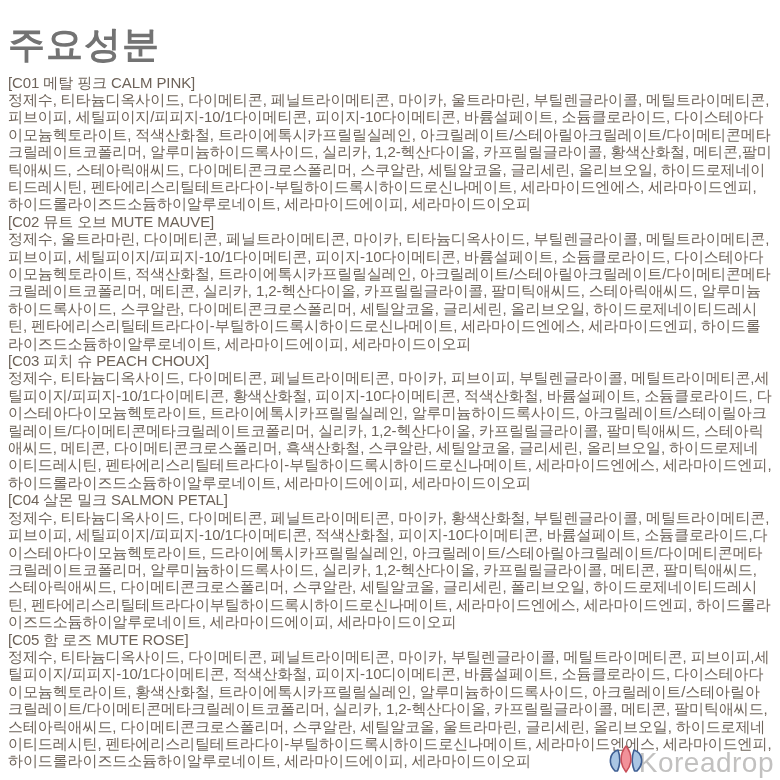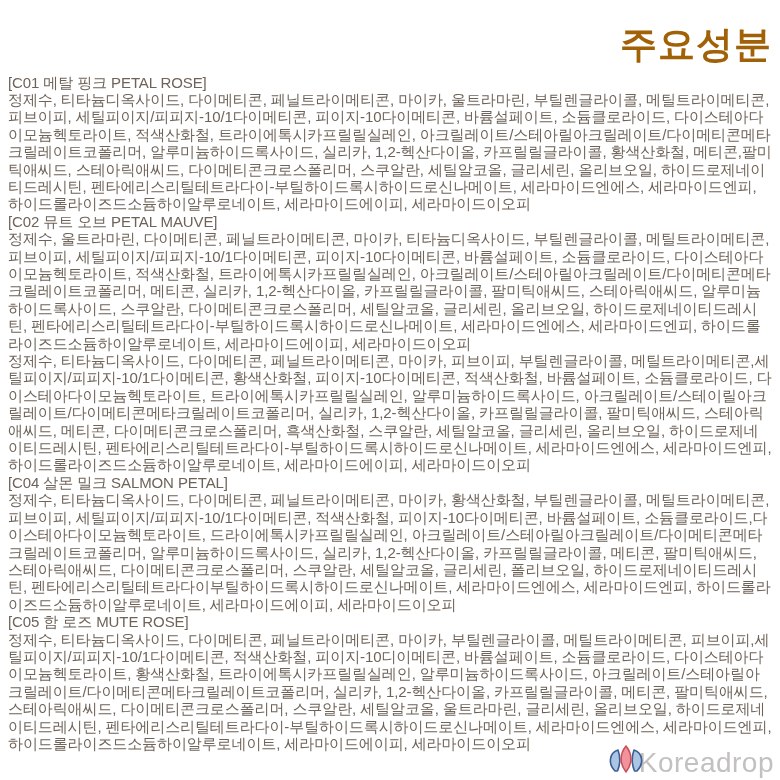--- a/index.html
+++ b/index.html
@@ -12,26 +12,26 @@
     width: 780px;
     height: 780px;
     background: #ffffff;
     overflow: hidden;
     box-sizing: border-box;
     padding: 24px 8px 0 8px;
     font-family: "Liberation Sans", "DejaVu Sans", sans-serif;
   }
   .title {
     margin: 0 0 7px 0;
-    text-align: right;
+    text-align: left;
     font-size: 37px;
     line-height: 1.15;
     font-weight: 900;
     letter-spacing: 1px;
-    color: #a16207;
+    color: #737373;
   }
   .content {
     color: #6e6359;
     font-size: 15px;
     line-height: 17.4px;
     letter-spacing: -0.1px;
     word-break: break-all;
     text-align: left;
   }
   .section { margin: 0; }
@@ -60,30 +60,31 @@
 </head>
 <body>
 
 <div class="page">
 
   <h1 class="title">주요성분</h1>
 
   <div class="content">
 
     <div class="section">
-      <div class="section-header">[C01 메탈 핑크 PETAL ROSE]</div>
+      <div class="section-header">[C01 메탈 핑크 CALM PINK]</div>
       <div class="section-body">정제수, 티타늄디옥사이드, 다이메티콘, 페닐트라이메티콘, 마이카, 울트라마린, 부틸렌글라이콜, 메틸트라이메티콘,피브이피, 세틸피이지/피피지-10/1다이메티콘, 피이지-10다이메티콘, 바륨설페이트, 소듐클로라이드, 다이스테아다이모늄헥토라이트, 적색산화철, 트라이에톡시카프릴릴실레인, 아크릴레이트/스테아릴아크릴레이트/다이메티콘메타크릴레이트코폴리머, 알루미늄하이드록사이드, 실리카, 1,2-헥산다이올, 카프릴릴글라이콜, 황색산화철, 메티콘,팔미틱애씨드, 스테아릭애씨드, 다이메티콘크로스폴리머, 스쿠알란, 세틸알코올, 글리세린, 올리브오일, 하이드로제네이티드레시틴, 펜타에리스리틸테트라다이-부틸하이드록시하이드로신나메이트, 세라마이드엔에스, 세라마이드엔피, 하이드롤라이즈드소듐하이알루로네이트, 세라마이드에이피, 세라마이드이오피</div>
     </div>
 
     <div class="section">
-      <div class="section-header">[C02 뮤트 오브 PETAL MAUVE]</div>
+      <div class="section-header">[C02 뮤트 오브 MUTE MAUVE]</div>
       <div class="section-body">정제수, 울트라마린, 다이메티콘, 페닐트라이메티콘, 마이카, 티타늄디옥사이드, 부틸렌글라이콜, 메틸트라이메티콘,피브이피, 세틸피이지/피피지-10/1다이메티콘, 피이지-10다이메티콘, 바륨설페이트, 소듐클로라이드, 다이스테아다이모늄헥토라이트, 적색산화철, 트라이에톡시카프릴릴실레인, 아크릴레이트/스테아릴아크릴레이트/다이메티콘메타크릴레이트코폴리머, 메티콘, 실리카, 1,2-헥산다이올, 카프릴릴글라이콜, 팔미틱애씨드, 스테아릭애씨드, 알루미늄하이드록사이드, 스쿠알란, 다이메티콘크로스폴리머, 세틸알코올, 글리세린, 올리브오일, 하이드로제네이티드레시틴, 펜타에리스리틸테트라다이-부틸하이드록시하이드로신나메이트, 세라마이드엔에스, 세라마이드엔피, 하이드롤라이즈드소듐하이알루로네이트, 세라마이드에이피, 세라마이드이오피</div>
     </div>
 
     <div class="section">
+      <div class="section-header">[C03 피치 슈 PEACH CHOUX]</div>
       <div class="section-body">정제수, 티타늄디옥사이드, 다이메티콘, 페닐트라이메티콘, 마이카, 피브이피, 부틸렌글라이콜, 메틸트라이메티콘,세틸피이지/피피지-10/1다이메티콘, 황색산화철, 피이지-10다이메티콘, 적색산화철, 바륨설페이트, 소듐클로라이드, 다이스테아다이모늄헥토라이트, 트라이에톡시카프릴릴실레인, 알루미늄하이드록사이드, 아크릴레이트/스테이릴아크릴레이트/다이메티콘메타크릴레이트코폴리머, 실리카, 1,2-헥산다이올, 카프릴릴글라이콜, 팔미틱애씨드, 스테아릭애씨드, 메티콘, 다이메티콘크로스폴리머, 흑색산화철, 스쿠알란, 세틸알코올, 글리세린, 올리브오일, 하이드로제네이티드레시틴, 펜타에리스리틸테트라다이-부틸하이드록시하이드로신나메이트, 세라마이드엔에스, 세라마이드엔피, 하이드롤라이즈드소듐하이알루로네이트, 세라마이드에이피, 세라마이드이오피</div>
     </div>
 
     <div class="section">
       <div class="section-header">[C04 살몬 밀크 SALMON PETAL]</div>
       <div class="section-body">정제수, 티타늄디옥사이드, 다이메티콘, 페닐트라이메티콘, 마이카, 황색산화철, 부틸렌글라이콜, 메틸트라이메티콘,피브이피, 세틸피이지/피피지-10/1다이메티콘, 적색산화철, 피이지-10다이메티콘, 바륨설페이트, 소듐클로라이드,다이스테아다이모늄헥토라이트, 드라이에톡시카프릴릴실레인, 아크릴레이트/스테아릴아크릴레이트/다이메티콘메타크릴레이트코폴리머, 알루미늄하이드록사이드, 실리카, 1,2-헥산다이올, 카프릴릴글라이콜, 메티콘, 팔미틱애씨드, 스테아릭애씨드, 다이메티콘크로스폴리머, 스쿠알란, 세틸알코올, 글리세린, 폴리브오일, 하이드로제네이티드레시틴, 펜타에리스리틸테트라다이부틸하이드록시하이드로신나메이트, 세라마이드엔에스, 세라마이드엔피, 하이드롤라이즈드소듐하이알루로네이트, 세라마이드에이피, 세라마이드이오피</div>
     </div>
 
     <div class="section">
       <div class="section-header">[C05 함 로즈 MUTE ROSE]</div>

